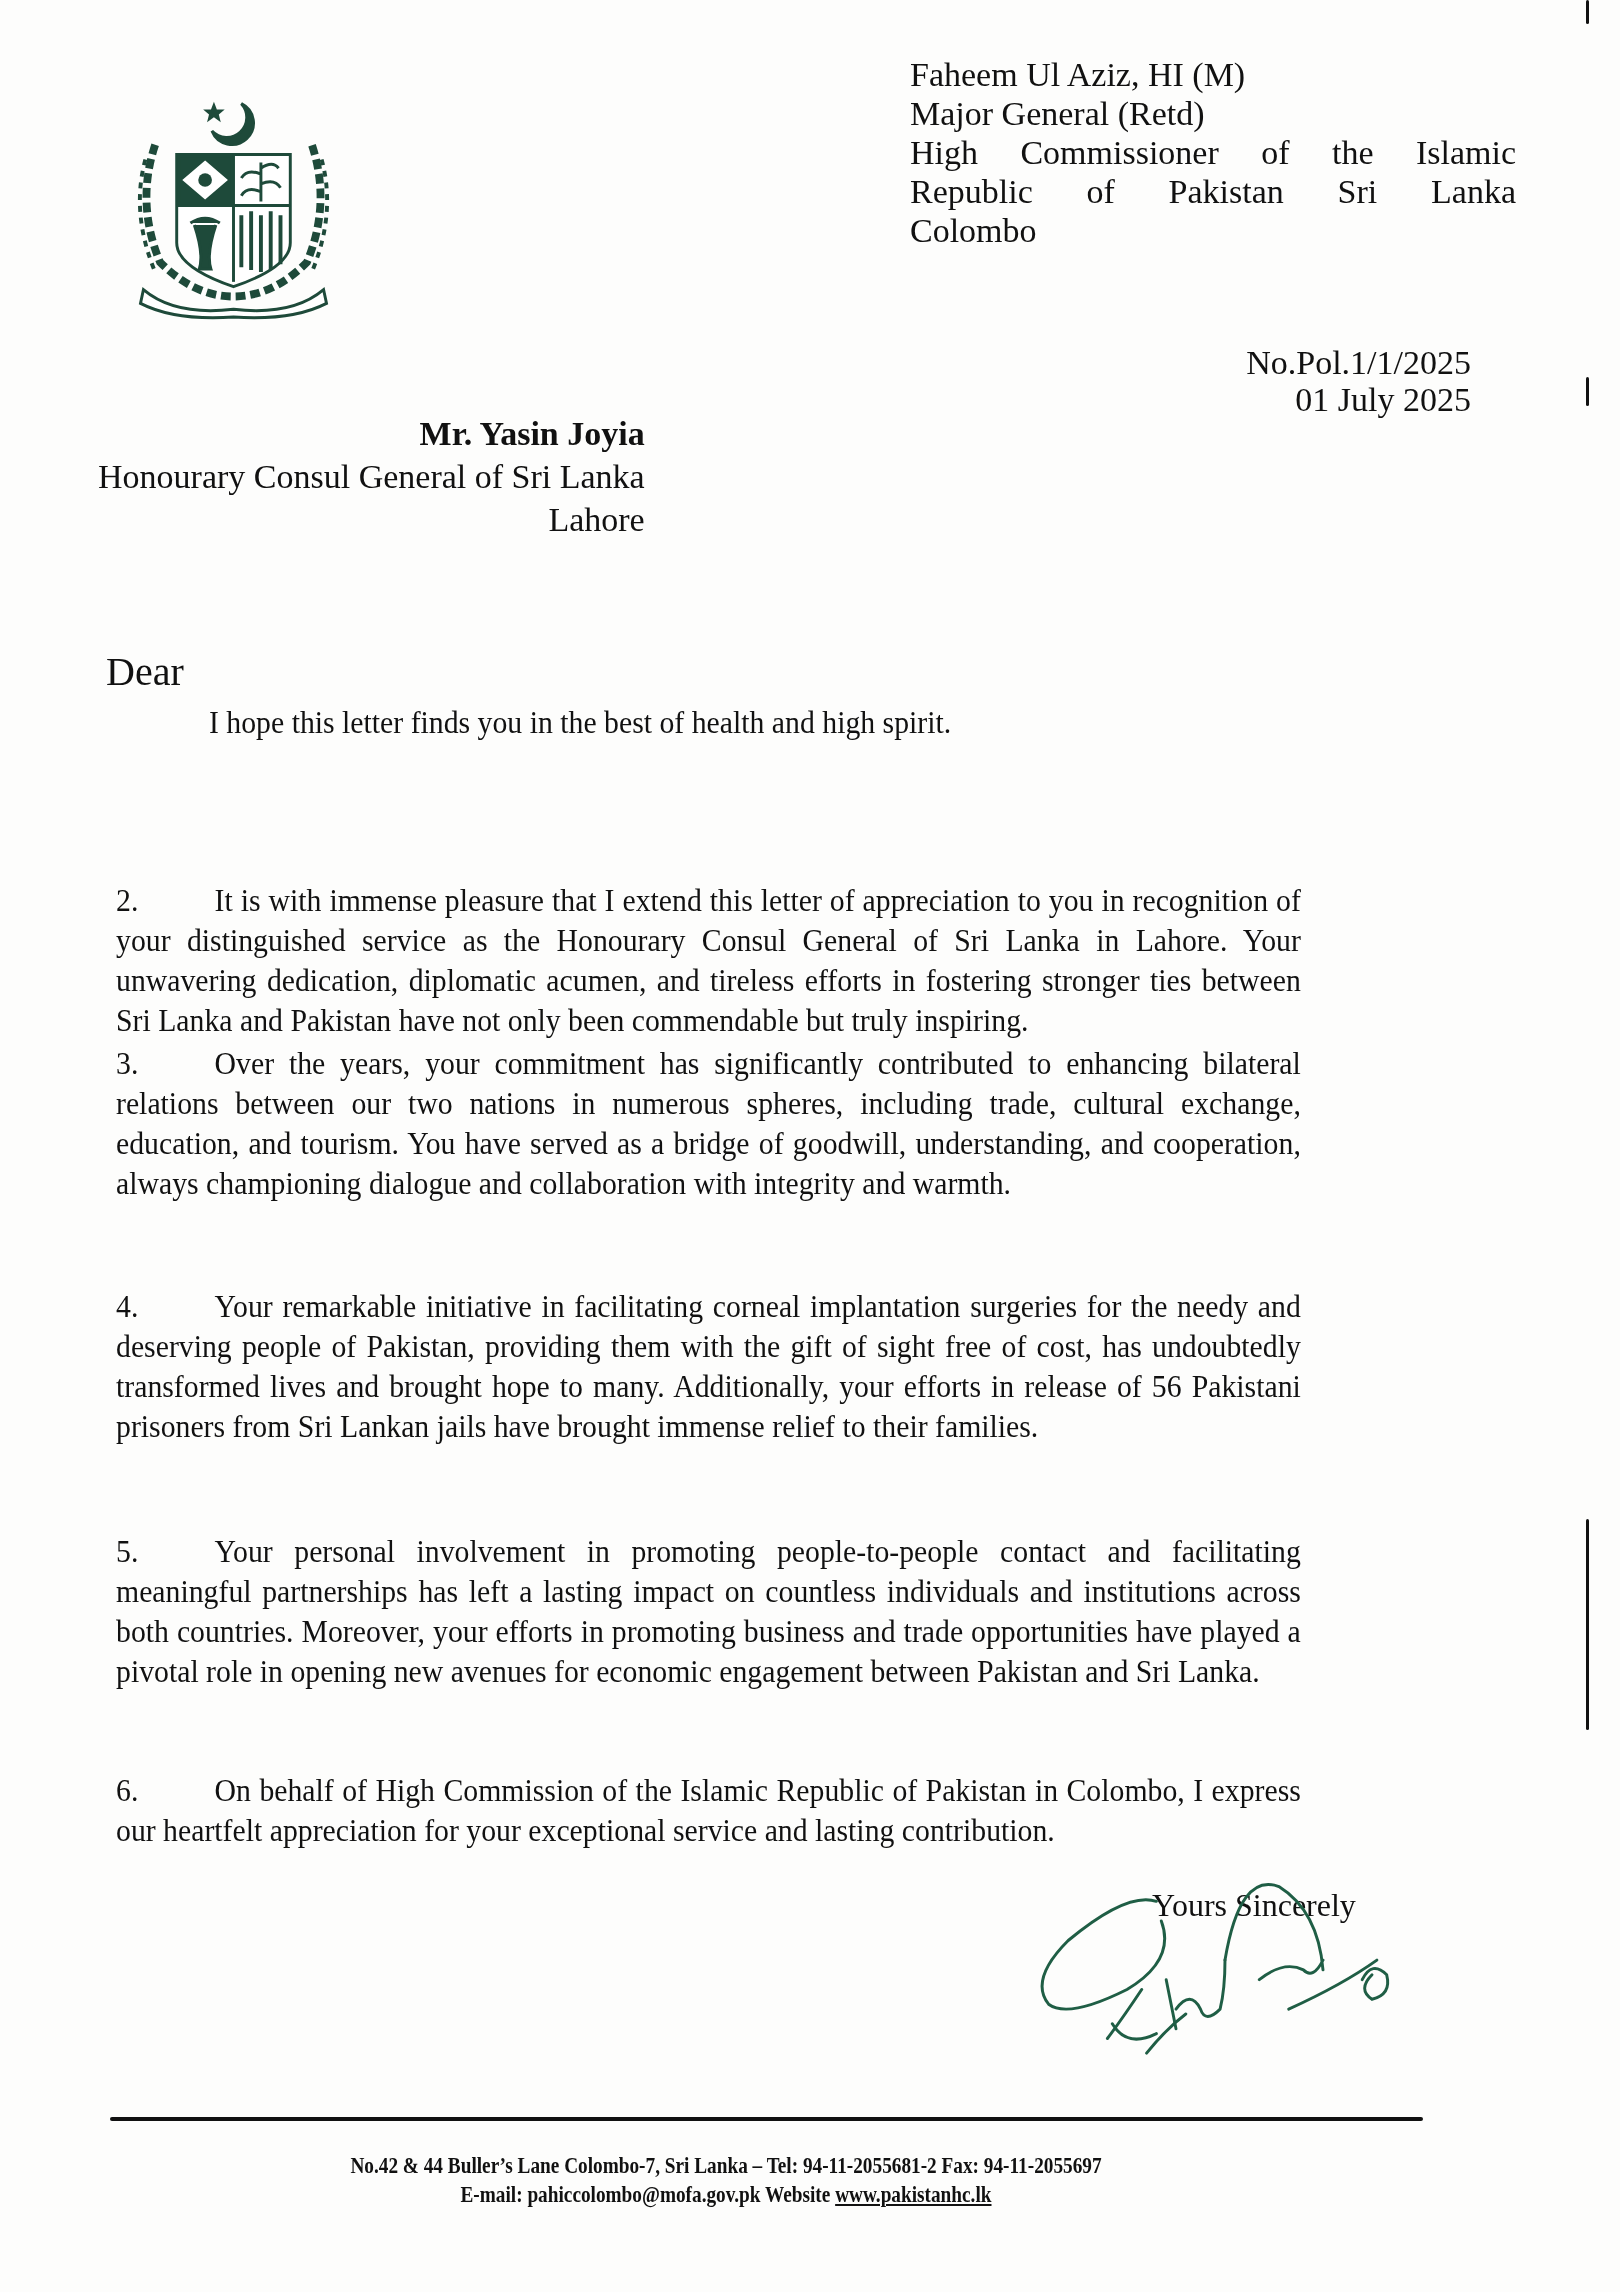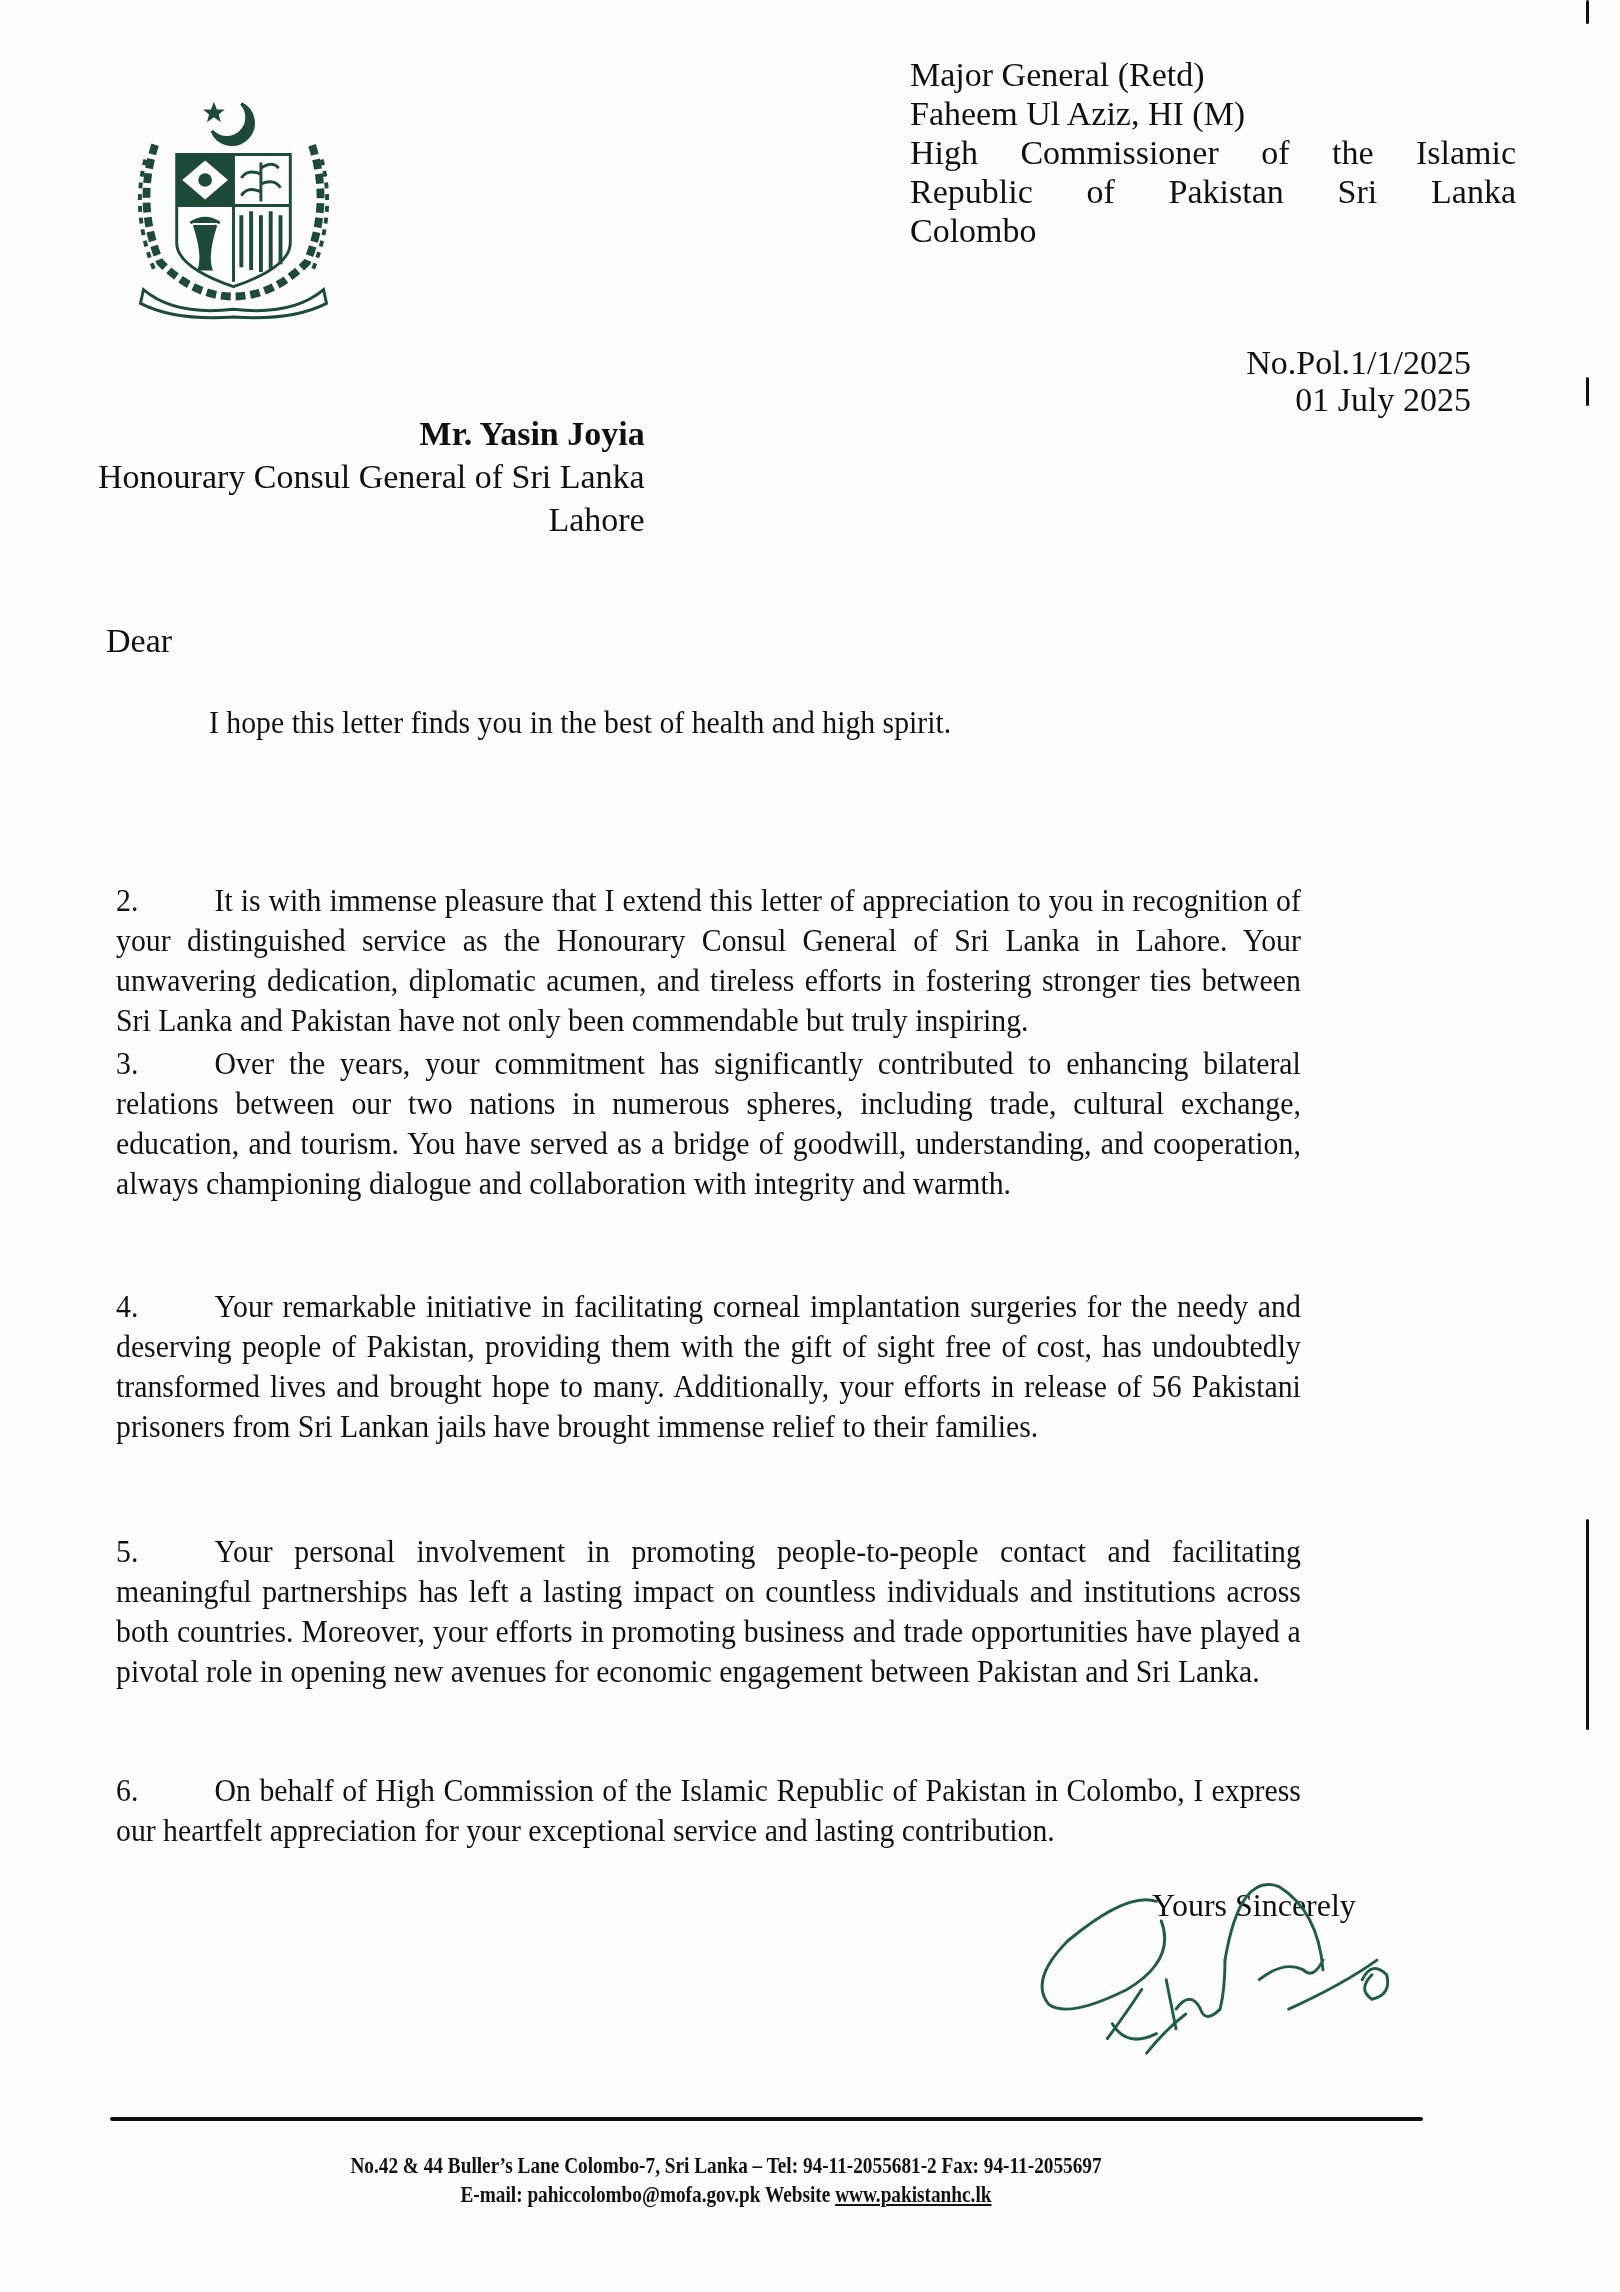--- a/index.html
+++ b/index.html
@@ -11,21 +11,21 @@
   }
   .page { position: absolute; inset: 0; }
   .emblem { position: absolute; left: 116px; top: 86px; width: 235px; height: 235px; }
   .sender { position: absolute; left: 910px; top: 55px; width: 606px; font-size: 34px; line-height: 39px; }
   .sender .line { display: block; }
   .sender .justify { text-align: justify; text-align-last: justify; }
   .ref { position: absolute; right: 149px; top: 296px; text-align: right; font-size: 34px; line-height: 37px; margin-top: 48px; }
   .ref div { display: block; }
   .recipient { position: absolute; left: 98px; top: 412px; font-size: 34px; line-height: 43px; text-align: right; }
   .recipient .name { font-weight: bold; }
-  .salutation { position: absolute; left: 106px; top: 622px; font-size: 34px; }
+  .salutation { position: absolute; left: 106px; top: 648px; font-size: 40px; }
   .body-text { position: absolute; left: 116px; width: 1274px; font-size: 32px; line-height: 40px; text-align: justify; transform: scaleX(0.93); transform-origin: left top; }
   .body-text .num { display: inline-block; width: 106px; }
   .opening { position: absolute; left: 209px; top: 704px; font-size: 32px; transform: scaleX(0.93); transform-origin: left top; }
   .p2 { top: 880px; }
   .p3 { top: 1043px; }
   .p4 { top: 1286px; }
   .p5 { top: 1531px; }
   .p6 { top: 1770px; }
   .closing { position: absolute; left: 1152px; top: 1887px; font-size: 32px; }
   .signature { position: absolute; left: 1029px; top: 1862px; width: 392px; height: 206px; }
@@ -62,22 +62,22 @@
 
       <path d="M40 60 Q20 120 45 180 Q80 215 120 215 Q160 215 195 180 Q220 120 200 60" stroke-width="8" stroke-dasharray="10 5"></path>
       <path d="M30 75 Q15 130 40 190" stroke-width="4" stroke-dasharray="6 6"></path>
       <path d="M210 75 Q225 130 200 190" stroke-width="4" stroke-dasharray="6 6"></path>
 
       <path d="M28 208 Q60 235 120 228 Q180 235 212 208 L215 222 Q180 240 120 236 Q60 240 25 222 Z" fill="#fff" stroke-width="3"></path>
     </g>
   </svg>
 
   <div class="sender">
+    <span class="line">Faheem Ul Aziz, HI (M)</span>
     <span class="line">Major General (Retd)</span>
-    <span class="line">Faheem Ul Aziz, HI (M)</span>
     <span class="line justify">High Commissioner of the Islamic</span>
     <span class="line justify">Republic of Pakistan Sri Lanka</span>
     <span class="line">Colombo</span>
   </div>
 
   <div class="ref">
     <div>No.Pol.1/1/2025</div>
     <div>01 July 2025</div>
   </div>
 

